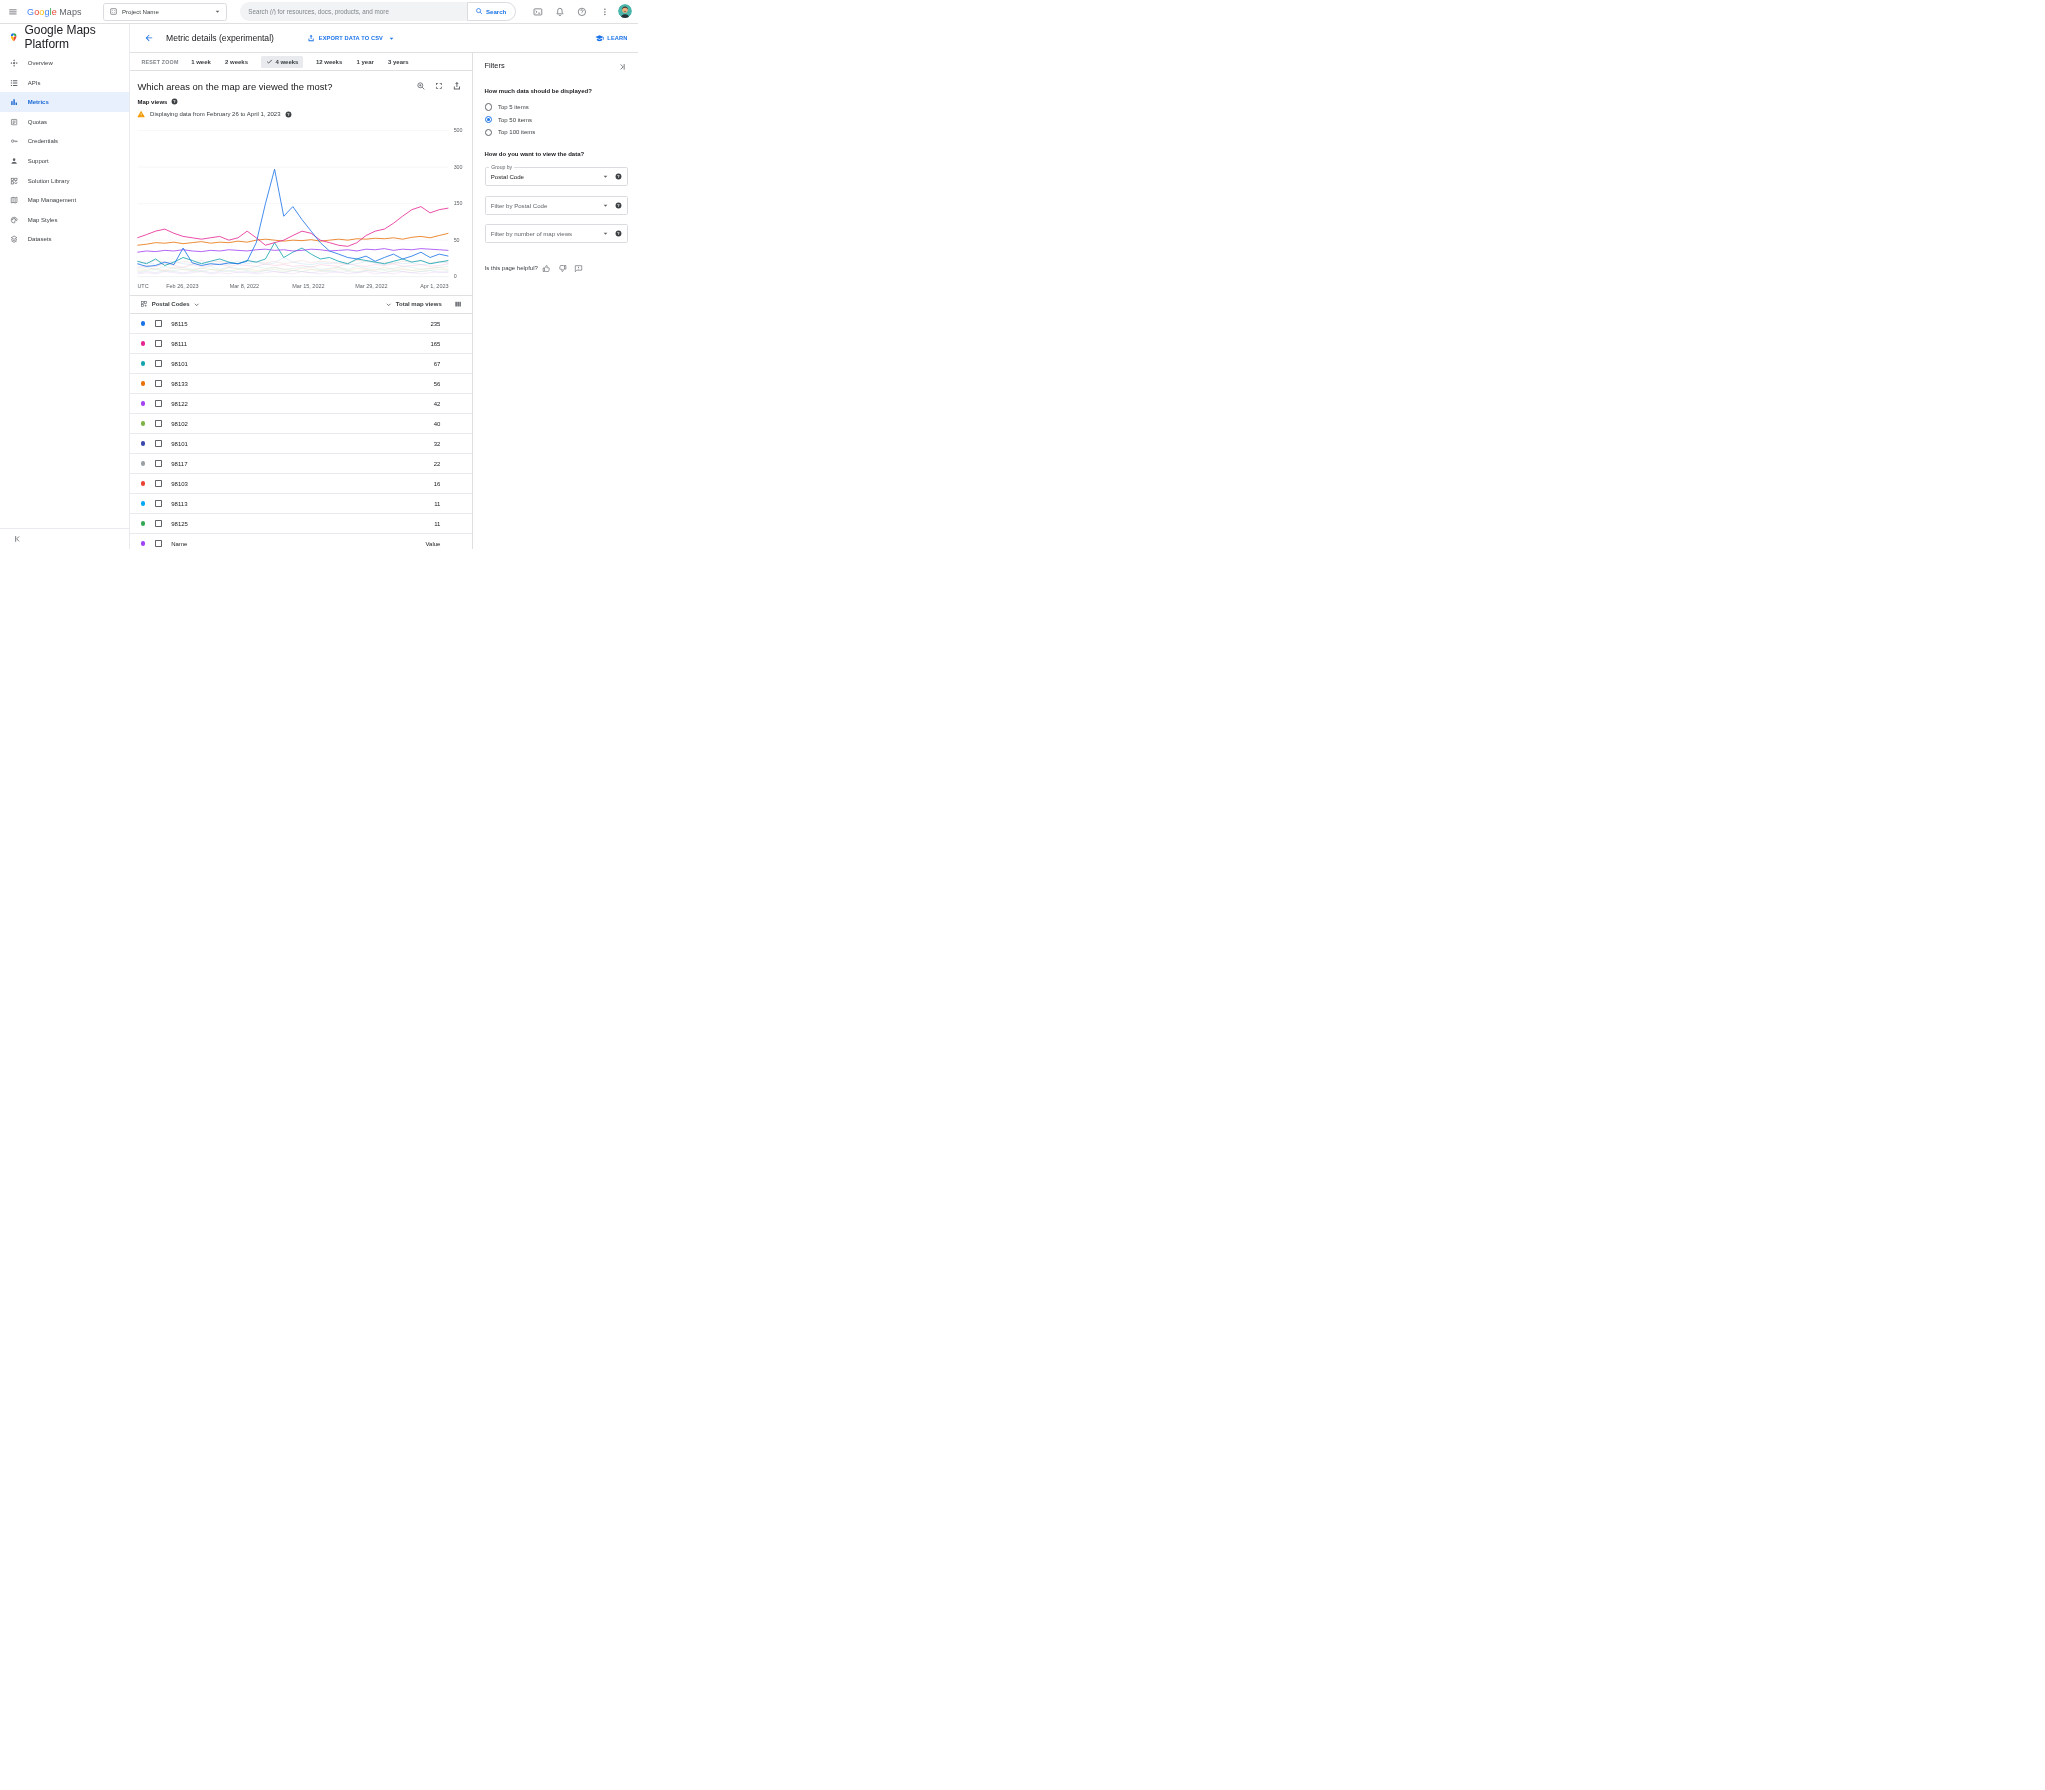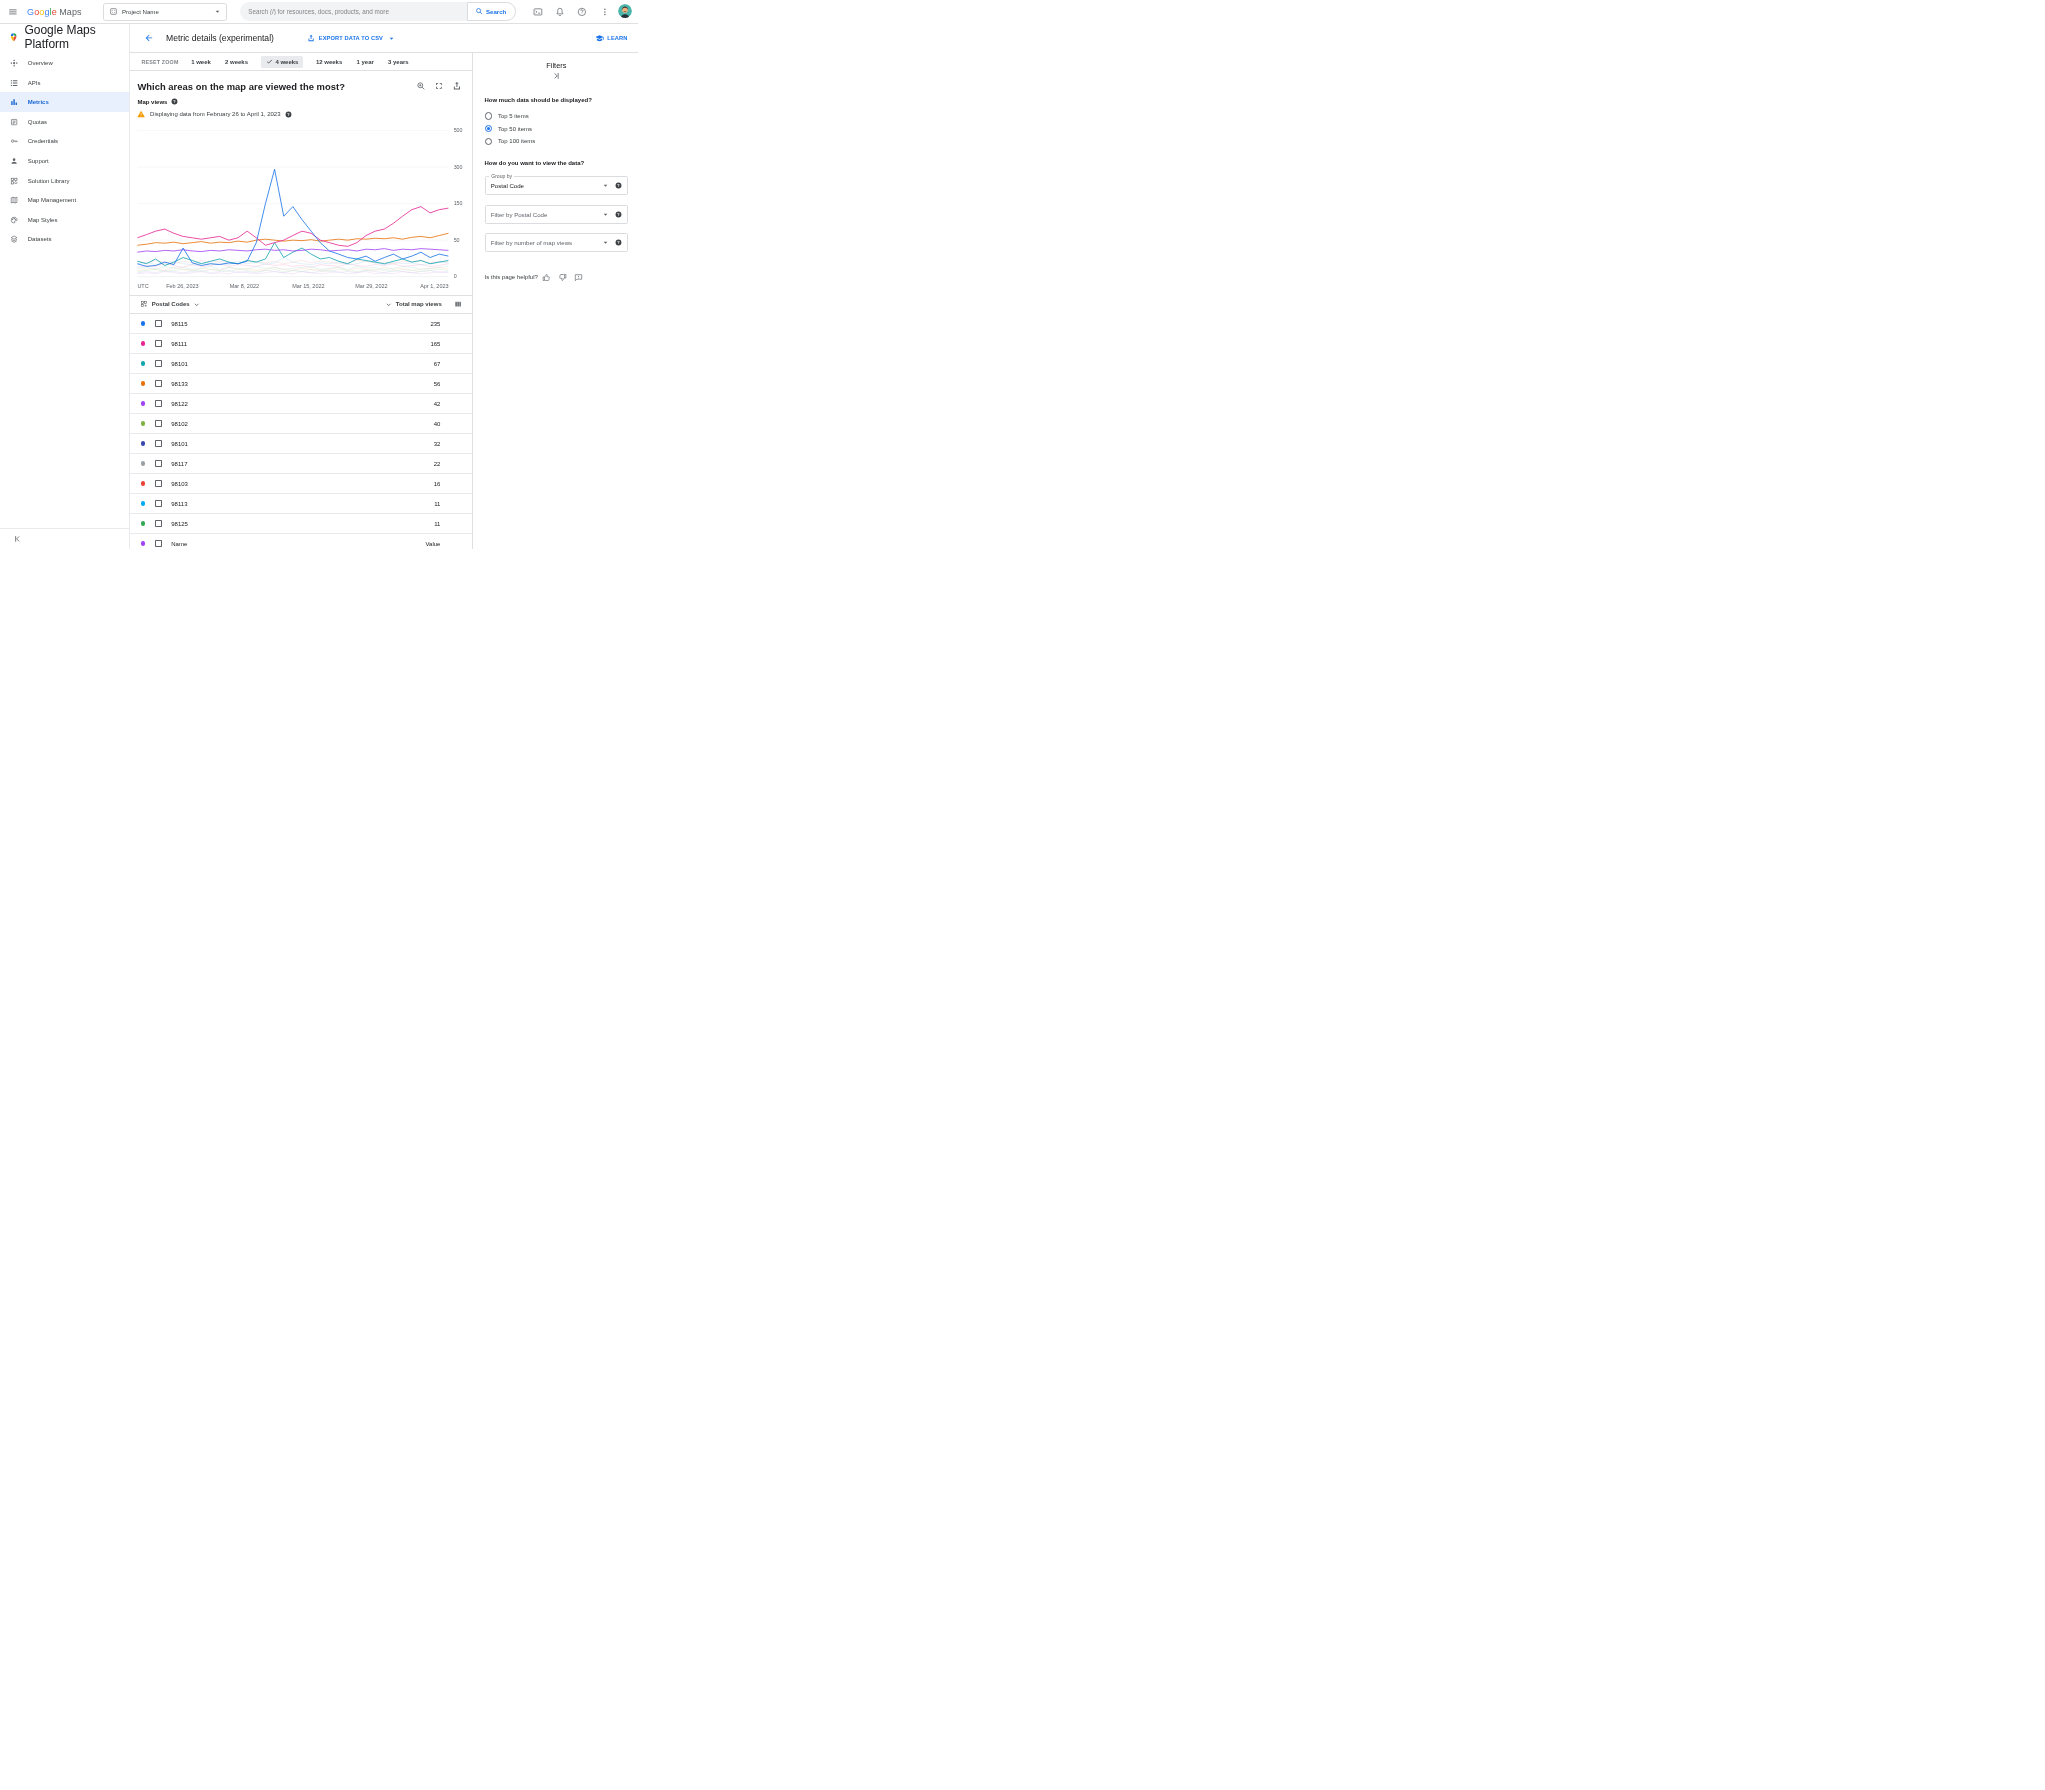--- a/index.html
+++ b/index.html
@@ -51,21 +51,21 @@
   
   .timebar { height:18px; display:flex; align-items:center; gap:11px; padding:0 11.5px; border-bottom:0.4px solid #e0e0e0; }
   .reset-zoom { font-size:5.3px; font-weight:bold; color:#80868b; letter-spacing:0.2px; cursor:pointer; }
   .time-opt { font-size:6px; font-weight:bold; color:#3c4043; cursor:pointer; display:flex; align-items:center; gap:2.9px; padding:2.5px 1.6px; border-radius:1.6px; }
   .time-opt .chk { display:none; width:7px; height:7px; }
   .time-opt.selected { background:#e8eaed; padding:2.5px 4.9px; }
   .time-opt.selected .chk { display:block; }
 
   
   .chart-section { padding:9.8px 0 0 7.4px; position:relative; }
-  .chart-title { font-size:9.4px; font-weight:bold; color:#202124; letter-spacing:0.04px; }
+  .chart-title { font-size:9.4px; font-weight:normal; color:#202124; letter-spacing:0.04px; }
   .chart-icons { position:absolute; top:9px; right:9px; display:flex; gap:6.5px; }
   .map-views-row { display:flex; align-items:center; gap:3.7px; margin-top:6.5px; font-size:6px; font-weight:bold; color:#202124; }
   .warn-row { display:flex; align-items:center; gap:4.5px; margin-top:4.9px; font-size:6px; color:#3c4043; }
   .help-sm { width:7px; height:7px; flex:none; }
   #chart-svg { display:block; margin-top:4.1px; }
   .ytick { font-size:13px; fill:#5f6368; font-family:"Liberation Sans",sans-serif; }
   .xlabels { position:relative; height:10.6px; font-size:5.5px; color:#5f6368; }
   .xlabels span { position:absolute; top:0.8px; transform:translateX(-50%); white-space:nowrap; }
   .xlabels .utc { transform:none; }
 
@@ -75,21 +75,21 @@
   .thead-left { display:flex; align-items:center; gap:3.7px; font-size:6px; font-weight:bold; color:#3c4043; cursor:pointer; }
   .thead-right { margin-left:auto; display:flex; align-items:center; gap:3.3px; font-size:6px; font-weight:bold; color:#3c4043; }
   .thead-right .col-icon { margin-left:9px; cursor:pointer; }
   .trow { height:20px; display:flex; align-items:center; padding:0 10.6px; border-bottom:0.4px solid #e8eaed; font-size:6px; color:#202124; }
   .dot { width:4.9px; height:4.9px; border-radius:50%; flex:none; }
   .cb { width:7.4px; height:7.4px; border:0.8px solid #5f6368; border-radius:0.8px; margin-left:9.4px; flex:none; cursor:pointer; background:#fff; }
   .trow .code { margin-left:9px; }
   .trow .val { margin-left:auto; margin-right:21px; }
 
   
-  .f-title-row { display:flex; align-items:center; justify-content:space-between;flex-direction:column; }
+  .f-title-row { display:flex; align-items:flex-start; justify-content:space-between; }
   .f-title { font-size:7.4px; color:#202124; }
   .f-q { font-size:6px; font-weight:bold; color:#202124; margin-top:14.7px; }
   .radio-group { margin-top:6.5px; }
   .radio-row { display:flex; align-items:center; gap:6.1px; height:12.7px; font-size:6px; color:#3c4043; cursor:pointer; }
   .radio { width:7.4px; height:7.4px; border:0.8px solid #5f6368; border-radius:50%; position:relative; flex:none; }
   .radio.checked { border-color:#1a73e8; }
   .radio.checked::after { content:''; position:absolute; inset:1.2px; background:#1a73e8; border-radius:50%; }
   .outlined { position:relative; border:0.4px solid #dadce0; border-radius:1.6px; height:19px; display:flex; align-items:center; padding:0 4.9px 0 5.3px; margin-top:9.8px; cursor:pointer; background:#fff; }
   .outlined .flabel { position:absolute; top:-3.7px; left:3.7px; background:#fff; padding:0 2px; font-size:5.1px; color:#5f6368; }
   .outlined .fvalue { font-size:6.1px; color:#202124; flex:1; }

